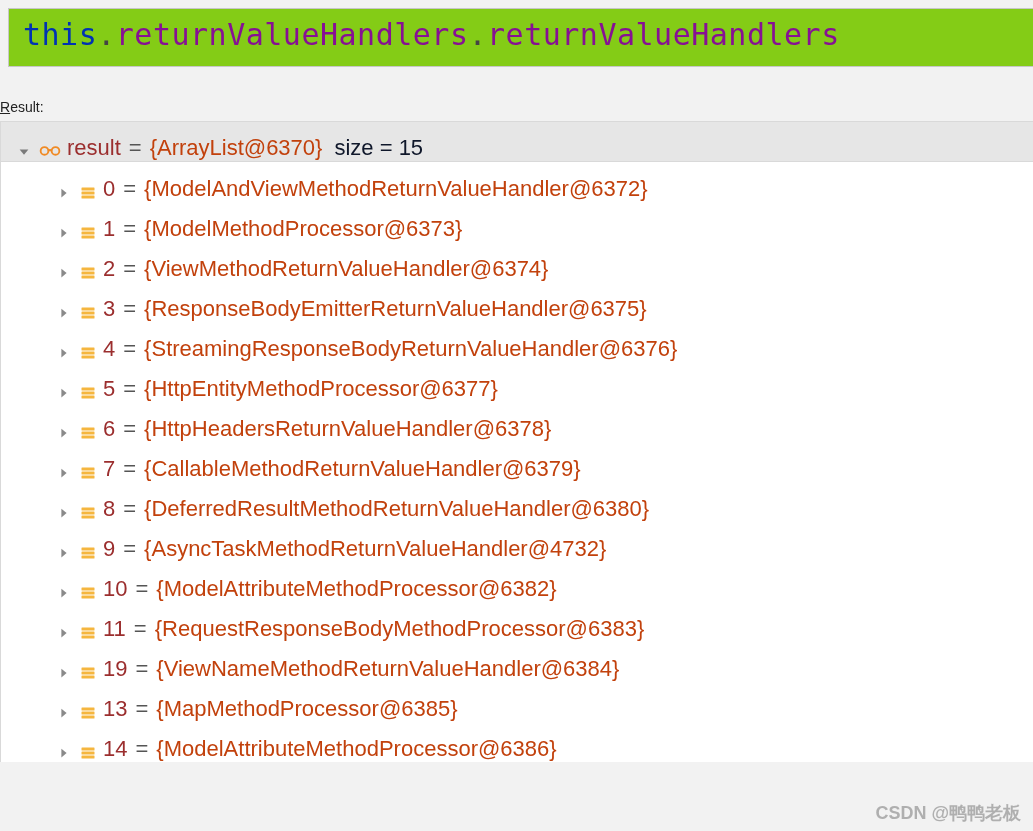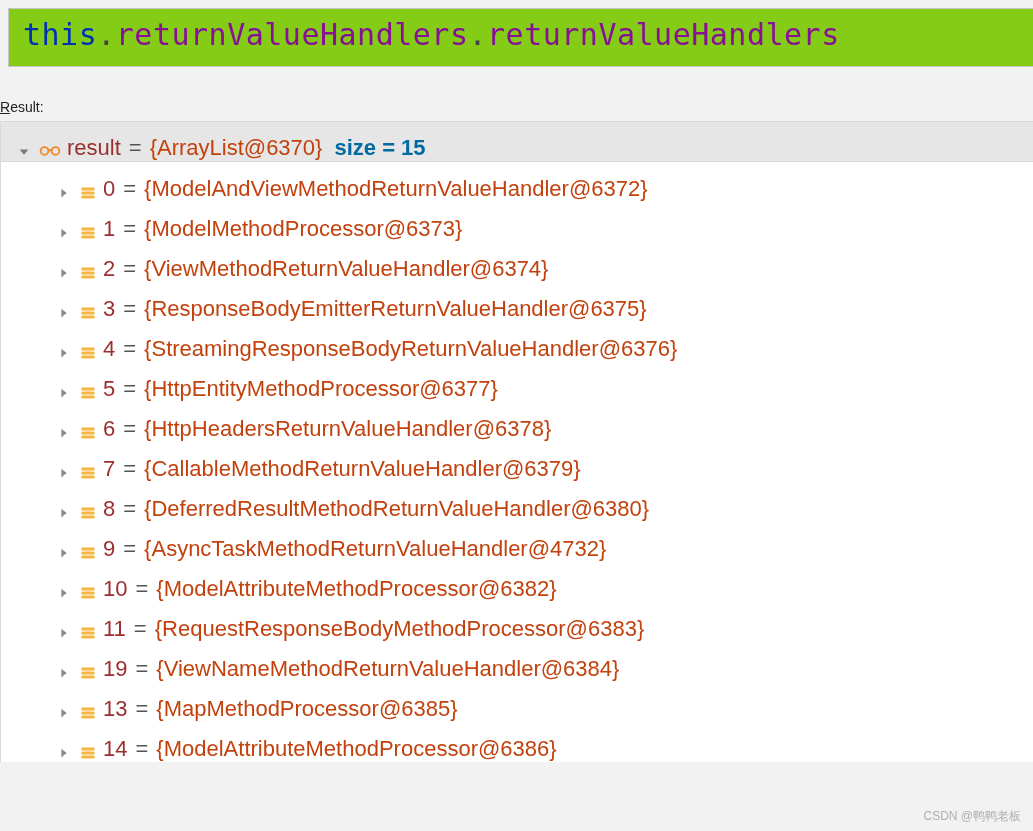--- a/index.html
+++ b/index.html
@@ -65,29 +65,30 @@
   }
   .glasses svg { width: 22px; height: 16px; }
   .field-icon {
     width: 18px; height: 18px;
     display: inline-flex; align-items: center; justify-content: center;
   }
   .field-icon svg { width: 16px; height: 16px; }
   .varname { color: #9b2e2e; font-weight: 400; }
   .eq { color: #555; padding: 0 2px; }
   .objref { color: #c2410c; }
-  .size-label { color: #0369a1; margin-left: 6px; font-weight: bold; }
+  .size-label { color: #0f172a; margin-left: 6px; }
   .idx { color: #9b2e2e; }
   .watermark {
     position: fixed;
     right: 12px;
     bottom: 6px;
-    font-size: 12px;
+    font-size: 18px;
     color: rgba(120,120,120,0.55);
     font-family: sans-serif;
+    font-weight: bold;
   }
 </style>
 </head>
 <body>
 
 <div class="expr-box">
   <span class="kw">this</span><span class="dot">.</span><span class="field">returnValueHandlers</span><span class="dot">.</span><span class="field">returnValueHandlers</span>
 </div>
 
 <div class="result-label">

